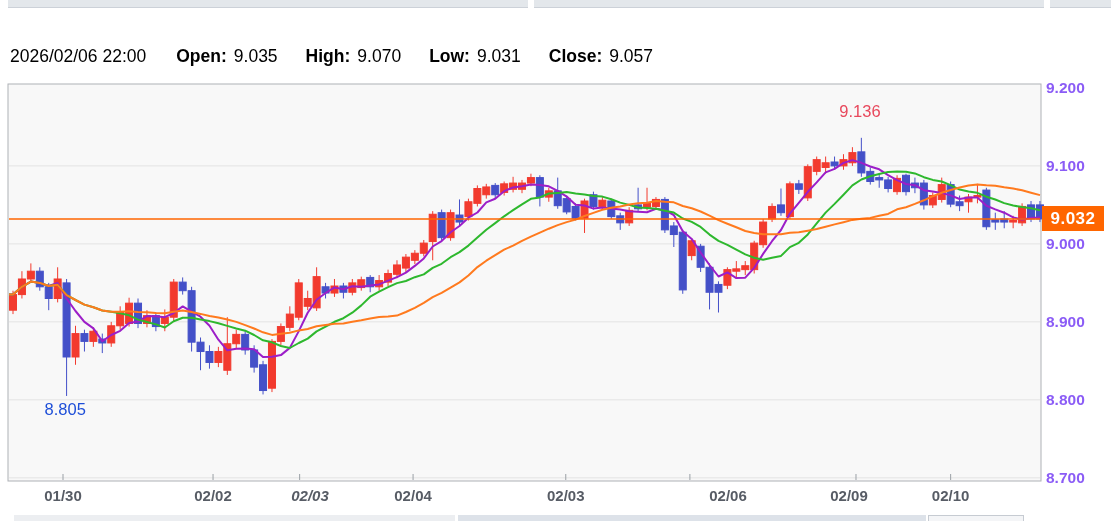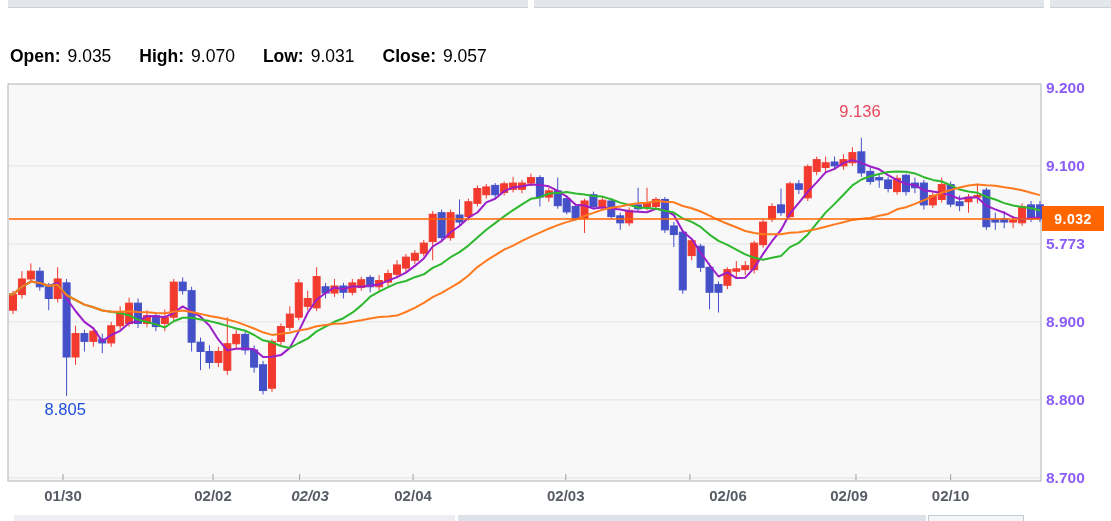--- a/index.html
+++ b/index.html
@@ -6,38 +6,39 @@
             font-family:"Liberation Sans", sans-serif;}
   .strip-seg{position:absolute;background:#e3e7eb;border-bottom:1px solid #ccd1d8;height:7px;top:0;}
   .bstrip-seg{position:absolute;height:6px;top:515px;}
   #infobar{position:absolute;left:10px;top:44px;height:24px;display:flex;align-items:center;
            font-size:17.5px;color:#000;}
   #infobar .dt{margin-right:30px;}
   #infobar .fld{margin-right:28px;white-space:nowrap;}
   #infobar .lbl{font-weight:bold;margin-right:7px;}
   #chart{position:absolute;left:0;top:0;width:1111px;height:521px;}
   #price-badge{position:absolute;left:1042px;top:206px;width:62px;height:25px;
-               color:#fff;font-weight:bold;font-size:14px;display:flex;align-items:center;
+               color:#fff;font-weight:bold;font-size:17px;display:flex;align-items:center;
                justify-content:center;letter-spacing:0.5px;}
   .ylab{position:absolute;left:1046px;width:60px;height:16px;line-height:16px;
         font-size:15.5px;font-weight:bold;color:#8b5cf6;}
   .xlab{position:absolute;top:487px;width:70px;text-align:center;font-size:15px;
         font-weight:bold;color:#575c65;}
   .anno{position:absolute;font-size:16.5px;white-space:nowrap;}
 </style>
 </head>
 <body>
 
 <div id="top-strip">
     <div class="strip-seg" style="left: 8px; width: 520px;"></div>
     <div class="strip-seg" style="left: 534px; width: 510px;"></div>
     <div class="strip-seg" style="left: 1050px; width: 61px;"></div>
   </div>
 
 <div id="infobar">
+  <span class="dt">2026/02/06 22:00</span>
   <span class="fld">
     <span class="lbl">Open:</span><span>9.035</span>
   </span>
   <span class="fld">
     <span class="lbl">High:</span><span>9.070</span>
   </span>
   <span class="fld">
     <span class="lbl">Low:</span><span>9.031</span>
   </span>
   <span class="fld">
@@ -294,21 +295,21 @@
     <line x1="413.06399999999996" y1="474" x2="413.06399999999996" y2="480" stroke="#9aa0a6" stroke-width="1"></line>
     <line x1="565.7669999999999" y1="474" x2="565.7669999999999" y2="480" stroke="#9aa0a6" stroke-width="1"></line>
     <line x1="689.894" y1="474" x2="689.894" y2="480" stroke="#9aa0a6" stroke-width="1"></line>
     <line x1="855.9920000000001" y1="474" x2="855.9920000000001" y2="480" stroke="#9aa0a6" stroke-width="1"></line>
     <line x1="950.65" y1="474" x2="950.65" y2="480" stroke="#9aa0a6" stroke-width="1"></line>
   </svg>
 
 <div id="labels-layer">
     <div class="ylab" style="top: 79.8998px;">9.200</div>
     <div class="ylab" style="top: 157.896px;">9.100</div>
-    <div class="ylab" style="top: 235.892px;">5.773</div>
+    <div class="ylab" style="top: 235.892px;">9.000</div>
     <div class="ylab" style="top: 313.888px;">8.900</div>
     <div class="ylab" style="top: 391.884px;">8.800</div>
     <div class="ylab" style="top: 469.88px;">8.700</div>
     <div class="xlab" style="left: 28.008px;">01/30</div>
     <div class="xlab" style="left: 178.032px;">02/02</div>
     <div class="xlab" style="left: 275px; font-style: italic;">02/03</div>
     <div class="xlab" style="left: 378.064px;">02/04</div>
     <div class="xlab" style="left: 530.767px;">02/03</div>
     <div class="xlab" style="left: 693px;">02/06</div>
     <div class="xlab" style="left: 814px;">02/09</div>

